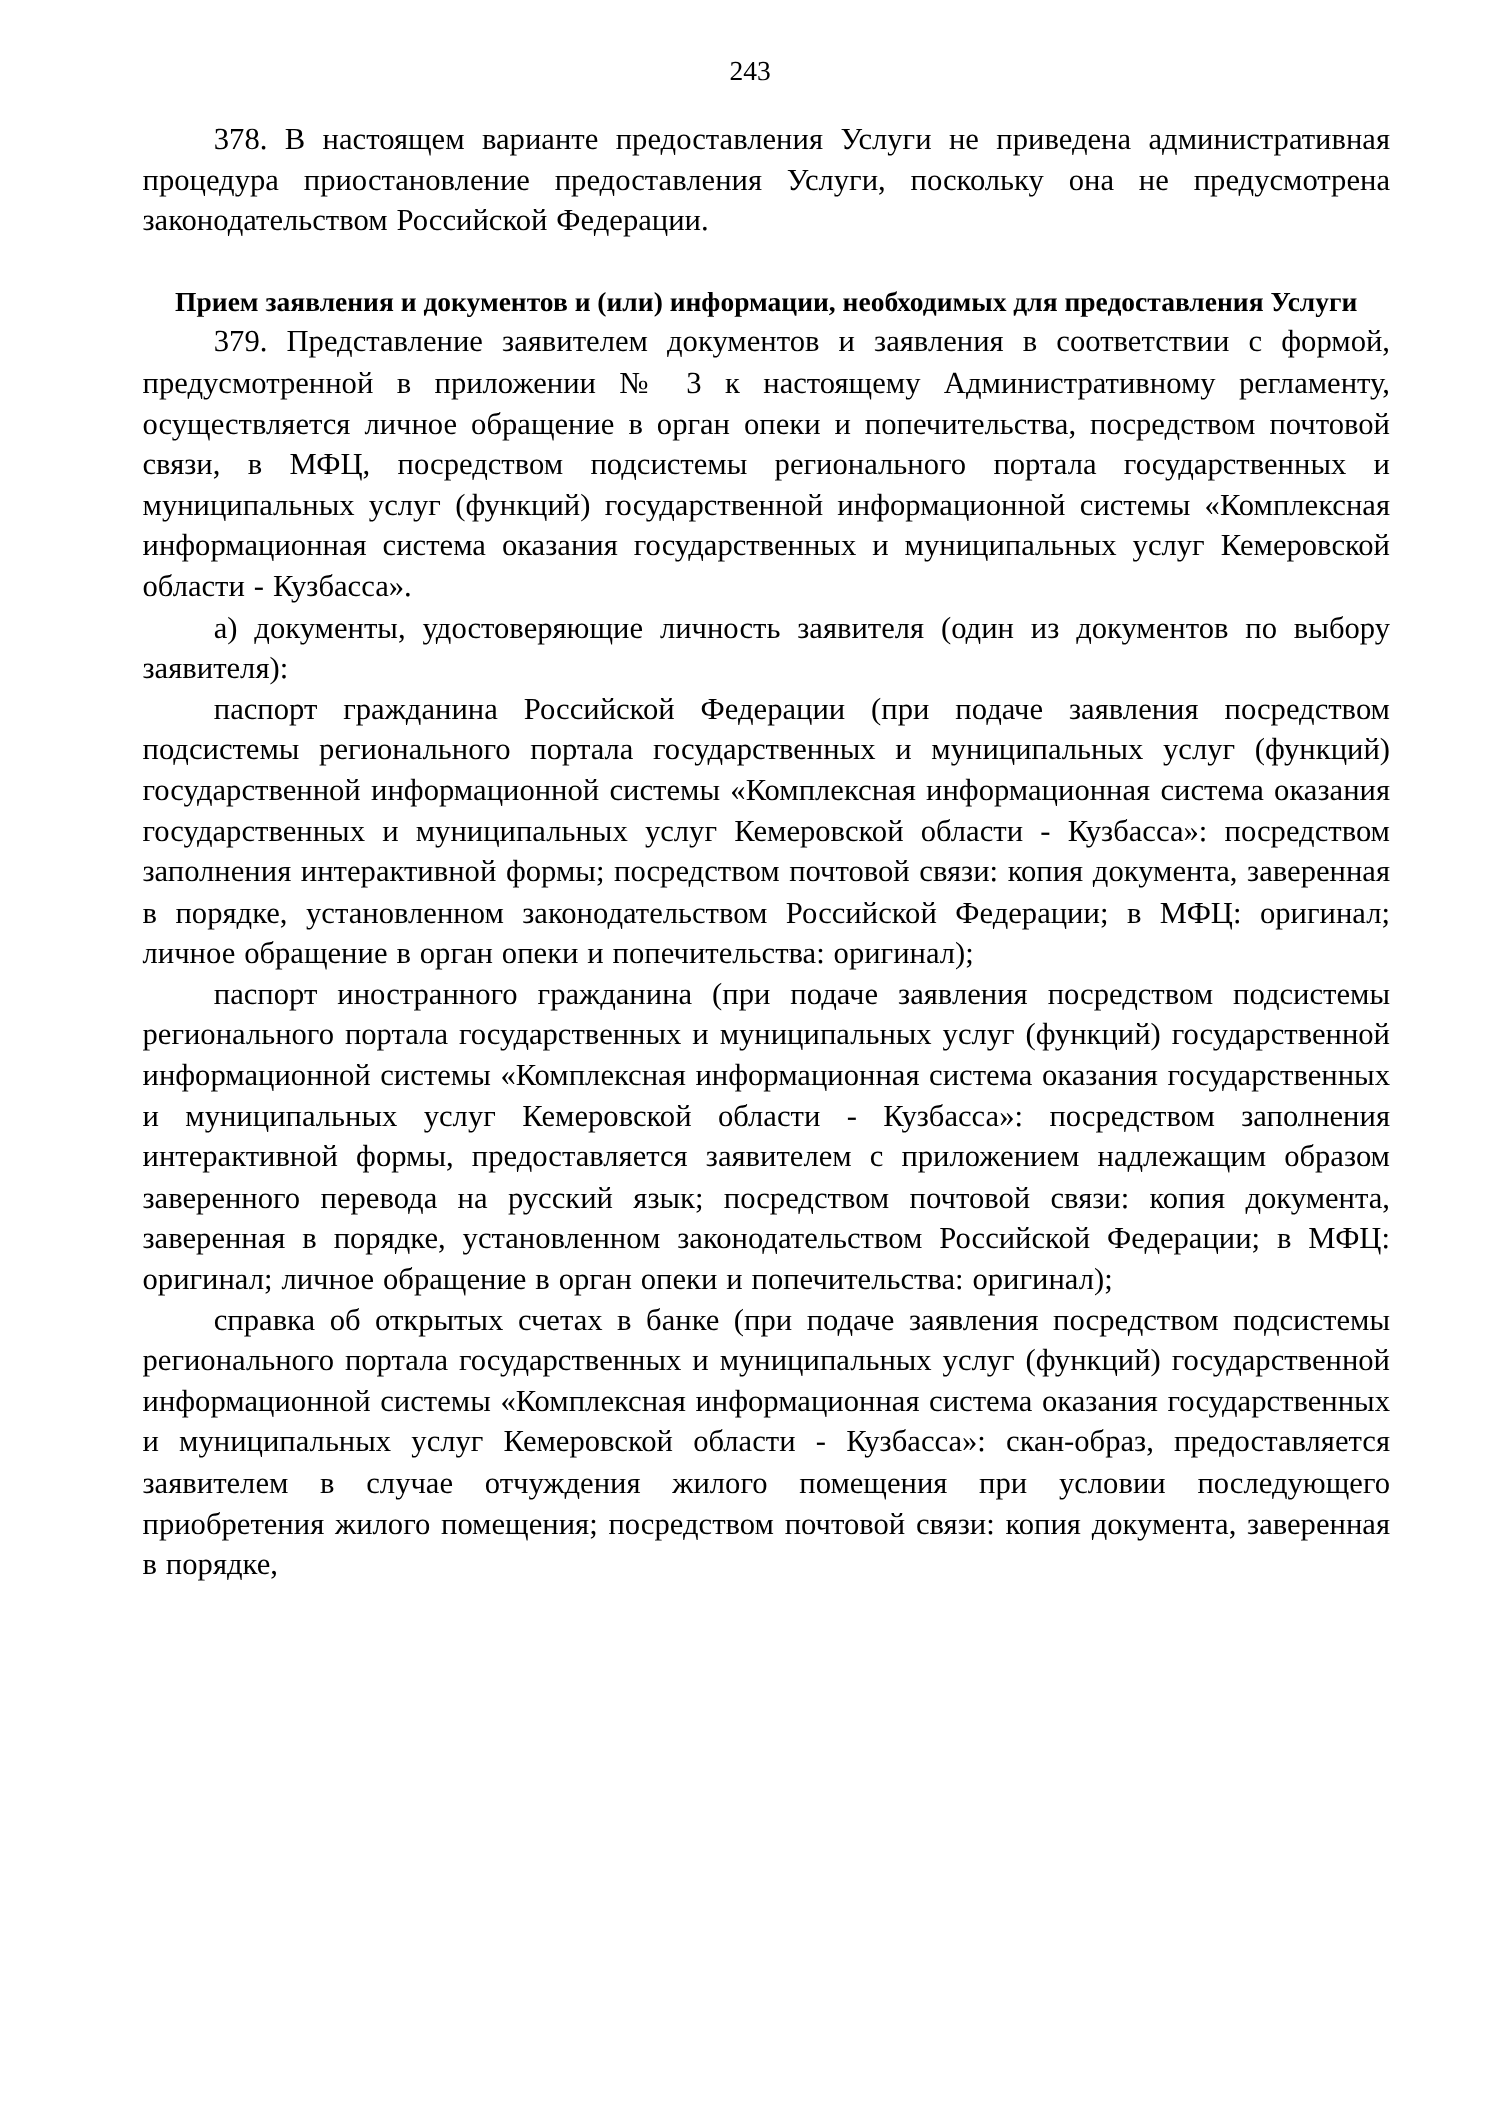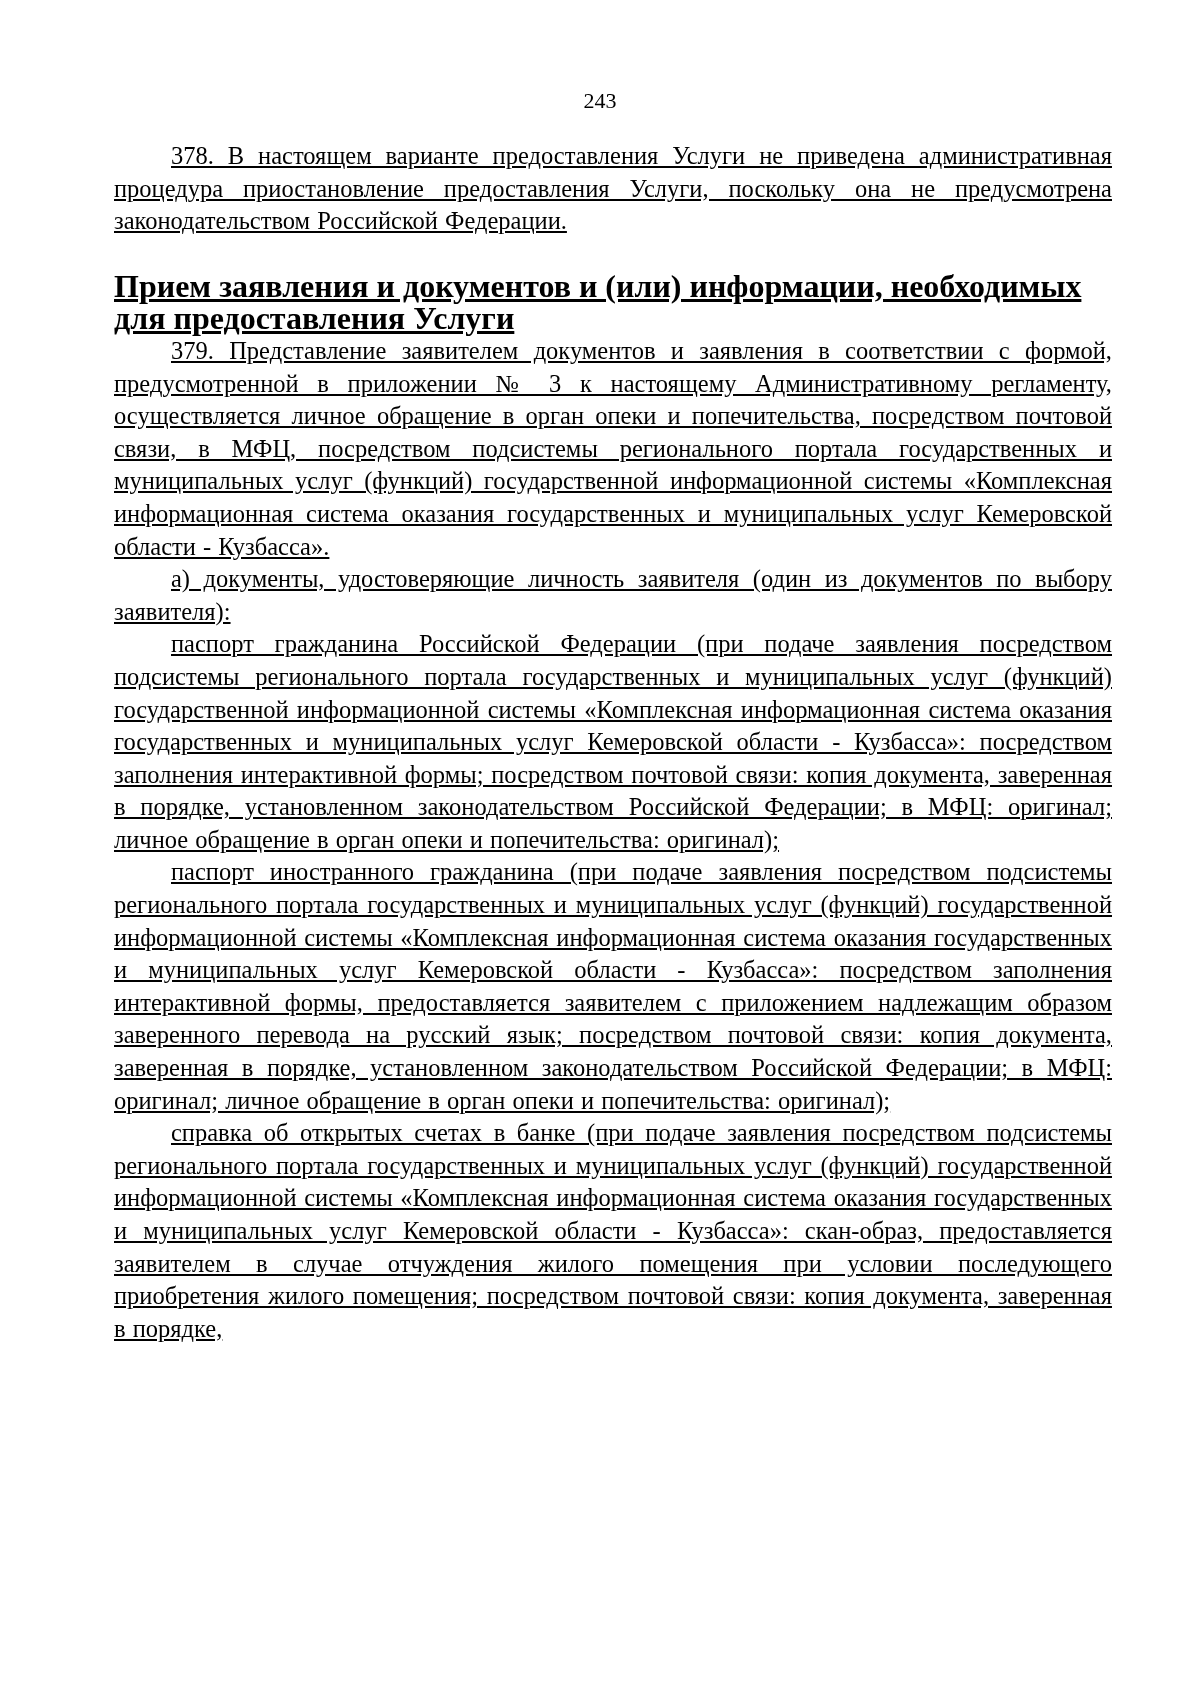--- a/index.html
+++ b/index.html
@@ -10,47 +10,46 @@
   .page {
     position: relative;
     width: 1200px;
     height: 1698px;
     background: #ffffff;
     overflow: hidden;
     font-family: "Liberation Serif", "DejaVu Serif", serif;
     color: #000000;
   }
   .page-number {
-    padding-top: 88px;
+    padding-top: 44px;
     text-align: center;
     font-size: 22px;
     line-height: 26px;
   }
   .content {
     margin-left: 114px;
     margin-right: 88px;
     margin-top: 26px;
     font-size: 24.5px;
     line-height: 32.6px;
     text-align: justify;
-    text-decoration: underline;
   }
   p.para {
     margin: 0;
     padding: 0;
     text-indent: 57px;
     word-spacing: 1px;
   }
   .heading {
     margin: 32px 0 0 0;
     padding: 0;
-    font-size: 32px;
+    font-size: 22px;
     line-height: 32.6px;
     font-weight: bold;
-    text-align: left;
+    text-align: center;
     text-indent: 0;
   }
 </style>
 </head>
 <body>
 
 <div class="page">
 
   <div class="page-number">243</div>
 

